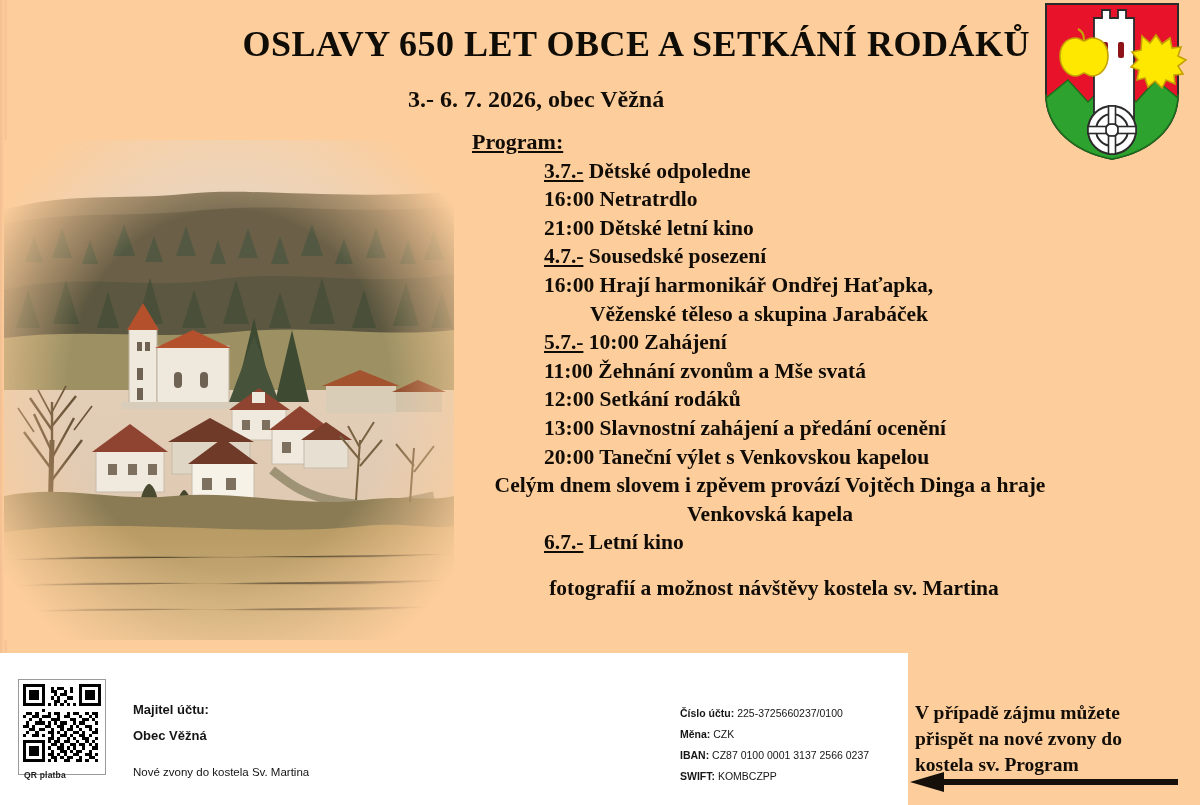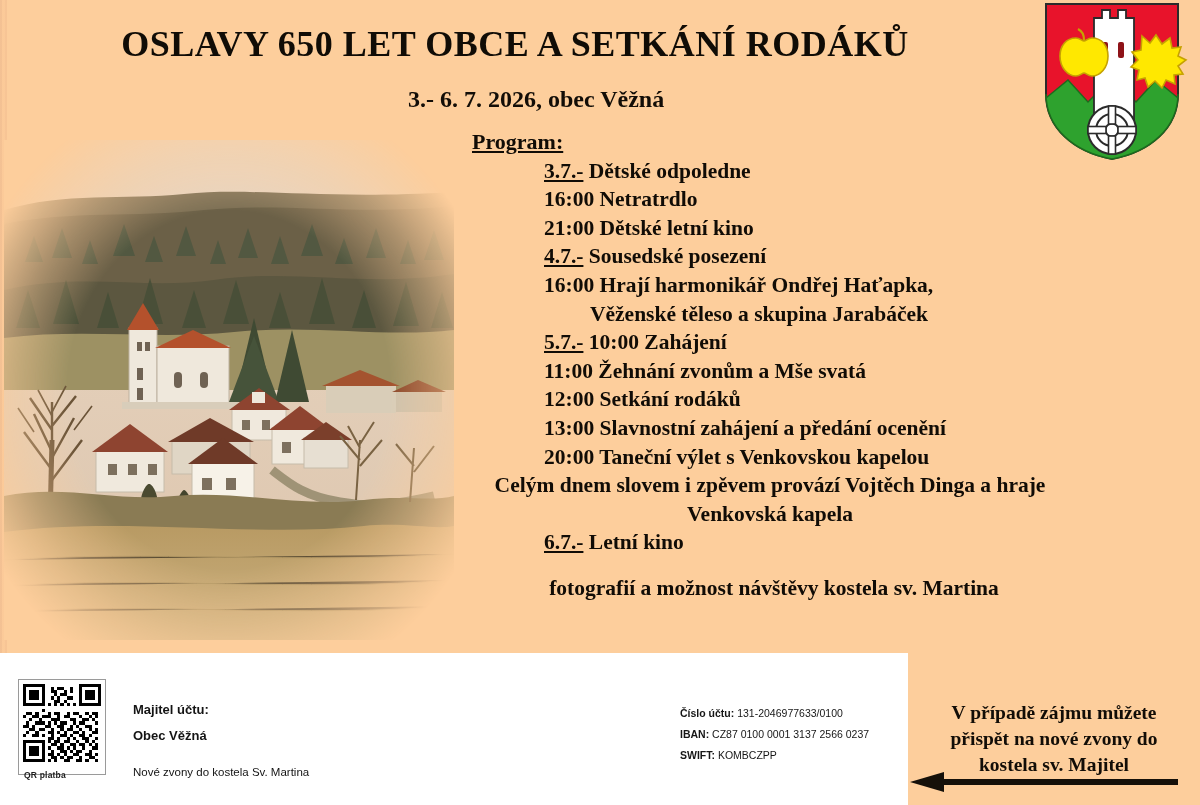--- a/index.html
+++ b/index.html
@@ -20,21 +20,21 @@
   
   .edge-stripe{
     position:absolute;left:0;top:0;width:14px;height:805px;
     background:linear-gradient(to right,#f2bf92 0 2px,#fbc998 2px 5px,#f6c394 5px 7px,#fdce9c 7px 14px);
     opacity:.85;
   }
 
   
   .title{
     position:absolute;left:0;top:26px;width:1030px;
-    text-align:center;
+    text-align:right;
     font-weight:bold;
     font-size:36px;
     letter-spacing:.5px;
     color:#100c06;
     font-family:"Liberation Serif",serif;
     line-height:1.05;
   }
   .subtitle{
     position:absolute;left:408px;top:86px;width:590px;
     text-align:left;
@@ -125,21 +125,20 @@
     font-family:"Liberation Sans",sans-serif;
     font-size:10.5px;
     color:#161616;
     line-height:21px;
   }
   .acct b{font-weight:bold;margin-top:26px;}
 
   
   .appeal{
     position:absolute;left:915px;top:700px;width:278px;
-    text-align:center;
     font-weight:bold;
     font-size:19.5px;
     line-height:26px;
     color:#120d07;
   }
   .arrow{
     position:absolute;left:910px;top:772px;width:268px;height:20px;
   }
   .arrow svg{display:block;}
 </style>
@@ -521,30 +520,31 @@
     </div>
     <div class="qr-caption">QR platba</div>
 
     <div class="holder">
       <div class="l1">Majitel účtu:</div>
       <div class="l2">Obec Věžná</div>
       <div class="l3">Nové zvony do kostela Sv. Martina</div>
     </div>
 
     <div class="acct" id="acct-lines">
-        <div><b>Číslo účtu:</b><span> 131-2046977633/0100</span></div>
+        <div><b>Číslo účtu:</b><span> 225-3725660237/0100</span></div>
+        <div><b>Měna:</b><span> CZK</span></div>
         <div><b>IBAN:</b><span> CZ87 0100 0001 3137 2566 0237</span></div>
         <div><b>SWIFT:</b><span> KOMBCZPP</span></div>
       </div>
   </div>
 
   <div class="appeal">
     <div>V případě zájmu můžete</div>
     <div>přispět na nové zvony do</div>
-    <div>kostela sv. Majitel</div>
+    <div>kostela sv. Program</div>
   </div>
 
   <div class="arrow">
     <svg width="268" height="20" viewBox="0 0 268 20" xmlns="http://www.w3.org/2000/svg">
       <rect x="28" y="7" width="240" height="6" fill="#151009"></rect>
       <path d="M0 10 L34 0 L34 20 Z" fill="#151009"></path>
     </svg>
   </div>
 
 </div>

